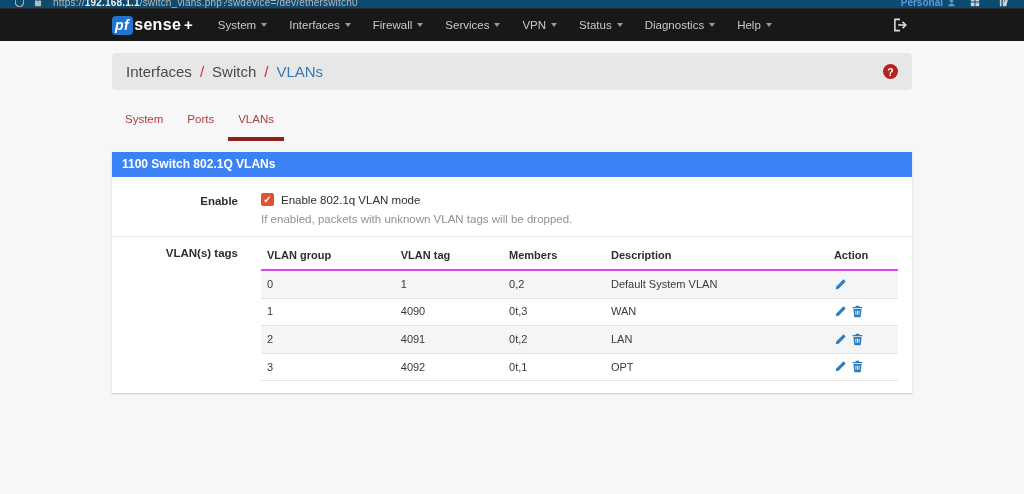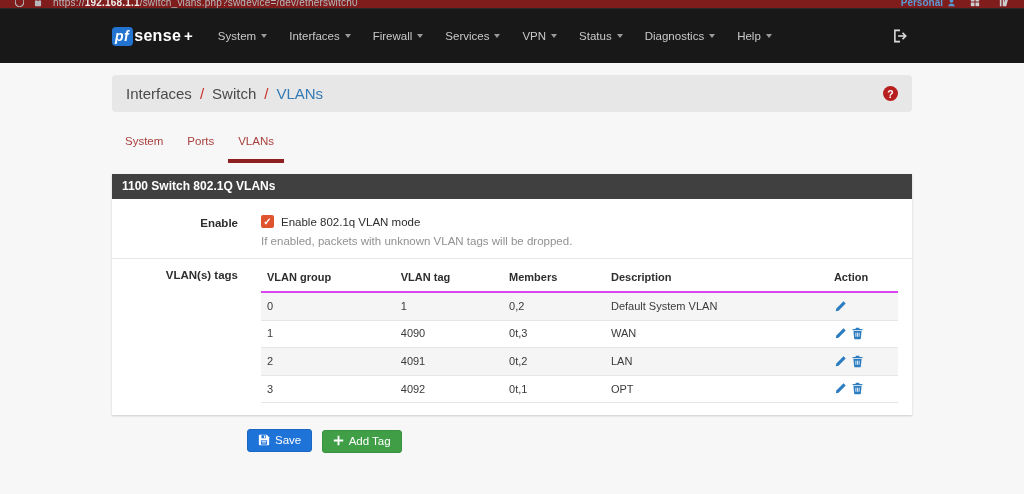--- a/index.html
+++ b/index.html
@@ -5,36 +5,36 @@
   * { box-sizing: border-box; margin: 0; padding: 0; }
   html,body { width:1024px; height:494px; overflow:hidden; }
   body {
     font-family: "Liberation Sans", sans-serif;
     background:#f7f7f7;
     -webkit-font-smoothing: antialiased;
   }
 
   
   .browser-bar{
-    height:9px; background:#7f1d1d; position:relative; overflow:hidden;
+    height:9px; background:#0c4a6e; position:relative; overflow:hidden;
     border-bottom:1px solid #29292d;
   }
   .browser-inner{
     position:absolute; top:-7px; left:0; right:0; height:18px;
     display:flex; align-items:center; font-size:10px; color:#b9b9bd;
     padding:0 10px;
   }
   .browser-inner .chrome-icon{ display:inline-flex; margin:0 5px; }
   .url-text{ margin-left:6px; letter-spacing:.2px; white-space:nowrap; }
   .url-host{ color:#f0f0f0; font-weight:bold; }
   .chrome-right{ margin-left:auto; display:flex; align-items:center; gap:9px; }
   .profile-label{ color:#5b9bd5; font-weight:bold; font-size:10px; display:inline-flex; align-items:center; gap:4px;}
 
   
-  .navbar{ background:#181818; height:54px; }
+  .navbar{ background:#181818; height:32px; }
   .nav-inner{ width:800px; margin:0 auto; height:100%; display:flex; align-items:center; }
   .logo{ display:flex; align-items:baseline; margin-right:14px; cursor:pointer; }
   .logo-pf{
     background:#2374d0; color:#fff; font-style:italic; font-weight:bold;
     font-size:14px; border-radius:4px; padding:1px 4px 2px 3px; letter-spacing:.5px;
   }
   .logo-sense{ color:#fff; font-weight:bold; font-size:16px; margin-left:1px; letter-spacing:.3px; }
   .logo-plus{ color:#fff; font-weight:bold; font-size:15px; margin-left:3px; }
   .nav-menu{ display:flex; align-items:center; height:100%; }
   .nav-item{
@@ -70,21 +70,21 @@
   .tabs{ margin-top:17px; display:flex; padding-left:3px; }
   .tab{
     color:#a8403d; font-size:11.5px; text-decoration:none;
     padding:6px 10px 12px; margin-right:4px; border-bottom:4px solid transparent;
   }
   .tab.active{ border-bottom-color:#8e2020; }
 
   
   .panel{ margin-top:11px; background:#fff; box-shadow:0 1px 2px rgba(0,0,0,.18); }
   .panel-header{
-    background:#404040; color:#fff; font-weight:bold; font-size:12px;
+    background:#3b82f6; color:#fff; font-weight:bold; font-size:12px;
     padding:5px 10px 6px;
   }
   .panel-body{ padding:8px 14px 1px; }
   .form-row{ display:flex; padding:8px 0 11px; }
   .col-label{
     width:112px; text-align:right; font-weight:bold; font-size:11.5px;
     color:#2e2e2e; padding-top:2px; flex-shrink:0;
   }
   .col-content{ flex:1; margin-left:23px; }
   .check-line{ display:flex; align-items:center; }
@@ -345,32 +345,14 @@
                 </td>
               </tr>
             </tbody>
           </table>
         </div>
       </div>
 
     </div>
   </section>
 
-  <div class="actions">
-    <button class="btn btn-save">
-      <svg width="12" height="12" viewBox="0 0 14 14">
-          <path d="M1 2a1 1 0 0 1 1-1h8.2L13 3.8V12a1 1 0 0 1-1 1H2a1 1 0 0 1-1-1z" fill="#fff"></path>
-          <rect x="4" y="1.4" width="5.2" height="3.6" fill="#1e73d8"></rect>
-          <rect x="6.9" y="1.9" width="1.5" height="2.5" fill="#fff"></rect>
-          <rect x="3.4" y="7.4" width="7.2" height="5" fill="#1e73d8"></rect>
-          <path d="M4.4 8.7h5.2M4.4 10.4h5.2" stroke="#fff" stroke-width=".9"></path>
-        </svg>
-      <span>Save</span>
-    </button>
-    <button class="btn btn-add">
-      <svg width="11" height="11" viewBox="0 0 14 14">
-          <path d="M5.8 1h2.4v4.8H13v2.4H8.2V13H5.8V8.2H1V5.8h4.8z" fill="#fff"></path>
-        </svg>
-      <span>Add Tag</span>
-    </button>
-  </div>
 
 </main>
 
 </body></html>

